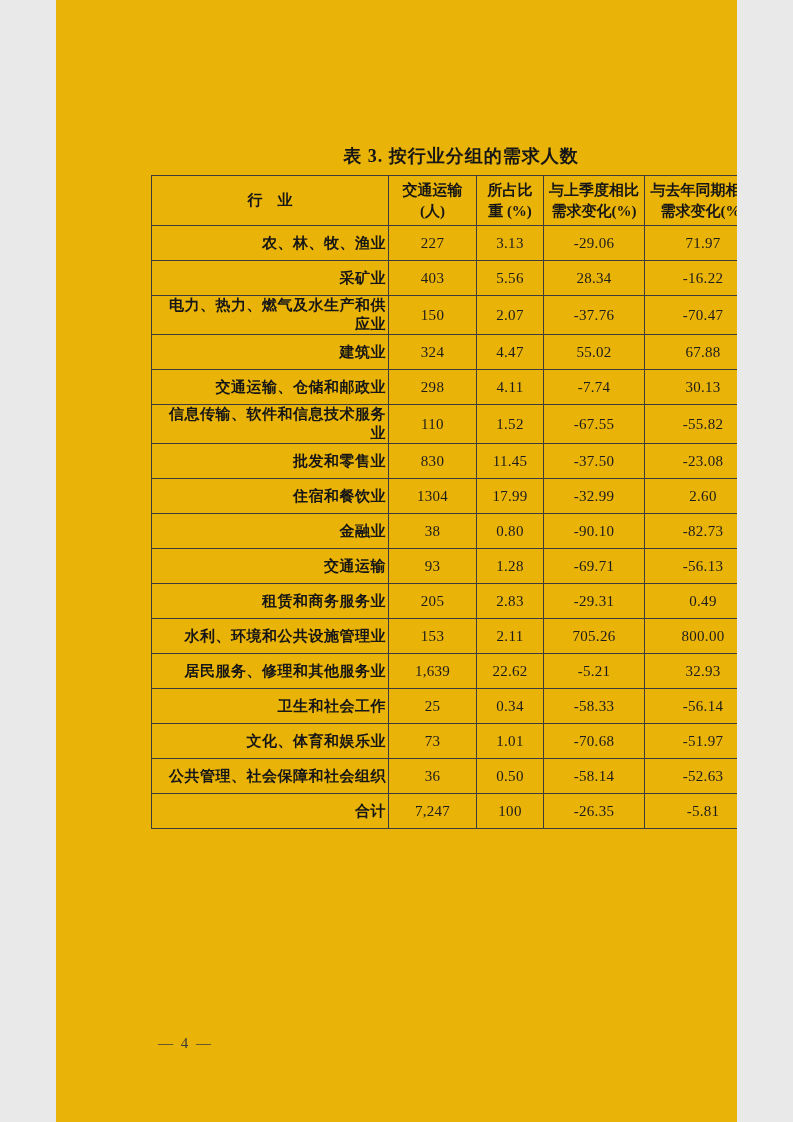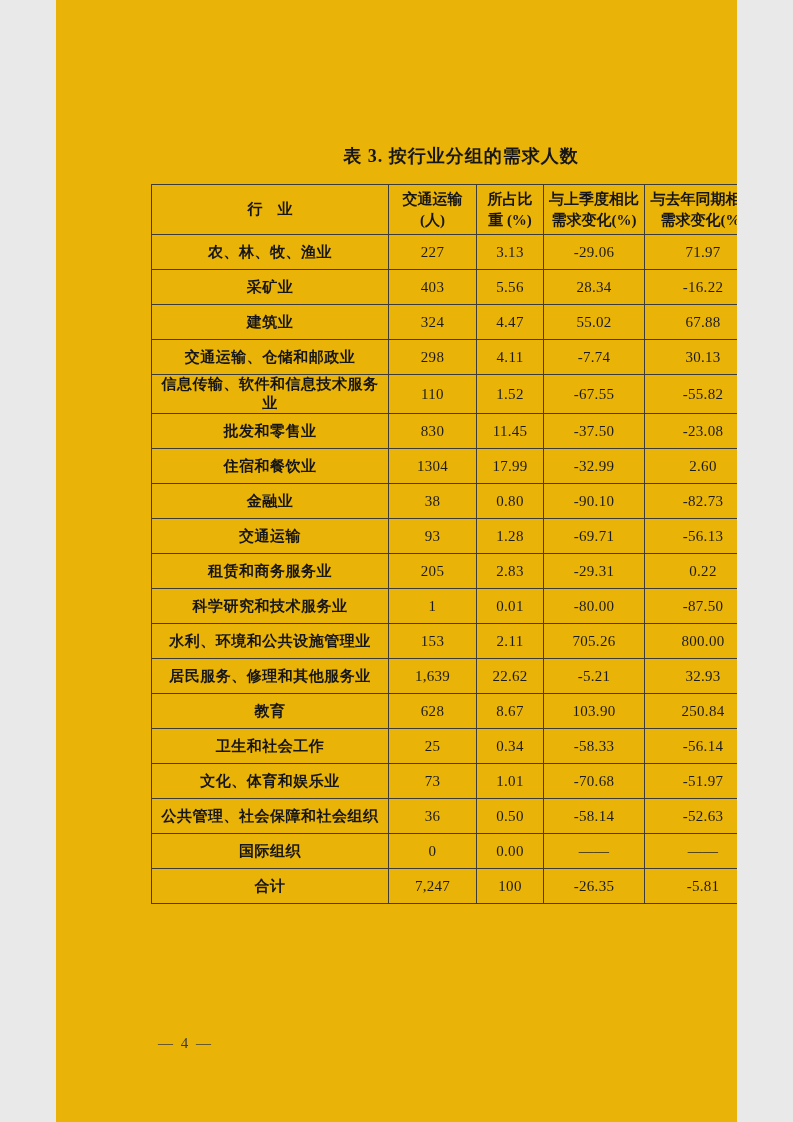--- a/index.html
+++ b/index.html
@@ -17,21 +17,21 @@
     position:absolute;
     top:144px; left:0; width:810px;
     text-align:center;
     font-size:18px;
     font-weight:bold;
     letter-spacing:1px;
     color:#161616;
   }
   table.industry-table {
     position:absolute;
-    top:184px; left:95px;
+    top:175px; left:95px;
     width:610px;
     border-collapse:collapse;
     table-layout:fixed;
   }
   .industry-table th, .industry-table td {
     border:1px solid #3c3c3c;
     text-align:center;
     vertical-align:middle;
     padding:0 2px;
     overflow:hidden;
@@ -44,20 +44,21 @@
     color:#161616;
   }
   .industry-table tbody td {
     height:35px;
     font-size:15px;
   }
   .industry-table tbody td.col-industry {
     font-weight:bold;
     letter-spacing:0.5px;
     color:#161616;
+    text-align:right;
   }
   .industry-table tbody td.num {
     font-weight:normal;
     font-size:15px;
     letter-spacing:0.3px;
     color:#1c1c1c;
   }
   .hdr-line { display:block; }
   .page-number {
     position:absolute;
@@ -114,20 +115,27 @@
     <td class="num">71.97</td>
   </tr>
         <tr>
     <td class="col-industry">采矿业</td>
     <td class="num">403</td>
     <td class="num">5.56</td>
     <td class="num">28.34</td>
     <td class="num">-16.22</td>
   </tr>
         <tr>
+    <td class="col-industry">电力、热力、燃气及水生产和供应业</td>
+    <td class="num">150</td>
+    <td class="num">2.07</td>
+    <td class="num">-37.76</td>
+    <td class="num">-70.47</td>
+  </tr>
+        <tr>
     <td class="col-industry">建筑业</td>
     <td class="num">324</td>
     <td class="num">4.47</td>
     <td class="num">55.02</td>
     <td class="num">67.88</td>
   </tr>
         <tr>
     <td class="col-industry">交通运输、仓储和邮政业</td>
     <td class="num">298</td>
     <td class="num">4.11</td>
@@ -167,51 +175,37 @@
     <td class="num">93</td>
     <td class="num">1.28</td>
     <td class="num">-69.71</td>
     <td class="num">-56.13</td>
   </tr>
         <tr>
     <td class="col-industry">租赁和商务服务业</td>
     <td class="num">205</td>
     <td class="num">2.83</td>
     <td class="num">-29.31</td>
-    <td class="num">0.22</td>
-  </tr>
-        <tr>
-    <td class="col-industry">科学研究和技术服务业</td>
-    <td class="num">1</td>
-    <td class="num">0.01</td>
-    <td class="num">-80.00</td>
-    <td class="num">-87.50</td>
+    <td class="num">0.49</td>
   </tr>
         <tr>
     <td class="col-industry">水利、环境和公共设施管理业</td>
     <td class="num">153</td>
     <td class="num">2.11</td>
     <td class="num">705.26</td>
     <td class="num">800.00</td>
   </tr>
         <tr>
     <td class="col-industry">居民服务、修理和其他服务业</td>
     <td class="num">1,639</td>
     <td class="num">22.62</td>
     <td class="num">-5.21</td>
     <td class="num">32.93</td>
   </tr>
         <tr>
-    <td class="col-industry">教育</td>
-    <td class="num">628</td>
-    <td class="num">8.67</td>
-    <td class="num">103.90</td>
-    <td class="num">250.84</td>
-  </tr>
-        <tr>
     <td class="col-industry">卫生和社会工作</td>
     <td class="num">25</td>
     <td class="num">0.34</td>
     <td class="num">-58.33</td>
     <td class="num">-56.14</td>
   </tr>
         <tr>
     <td class="col-industry">文化、体育和娱乐业</td>
     <td class="num">73</td>
     <td class="num">1.01</td>
@@ -219,27 +213,20 @@
     <td class="num">-51.97</td>
   </tr>
         <tr>
     <td class="col-industry">公共管理、社会保障和社会组织</td>
     <td class="num">36</td>
     <td class="num">0.50</td>
     <td class="num">-58.14</td>
     <td class="num">-52.63</td>
   </tr>
         <tr>
-    <td class="col-industry">国际组织</td>
-    <td class="num">0</td>
-    <td class="num">0.00</td>
-    <td class="num">——</td>
-    <td class="num">——</td>
-  </tr>
-        <tr>
     <td class="col-industry">合计</td>
     <td class="num">7,247</td>
     <td class="num">100</td>
     <td class="num">-26.35</td>
     <td class="num">-5.81</td>
   </tr>
       </tbody>
   </table>
 
   <div class="page-number">— 4 —</div>

